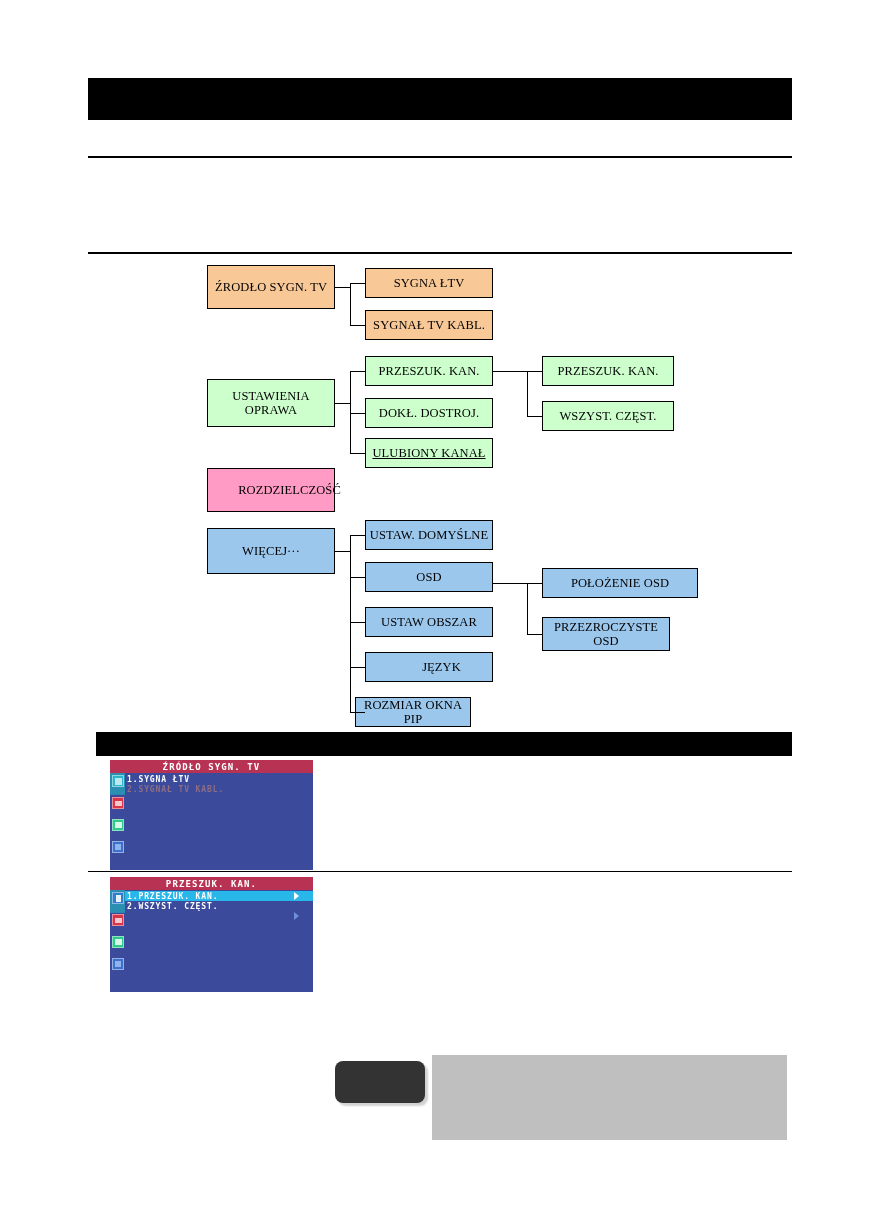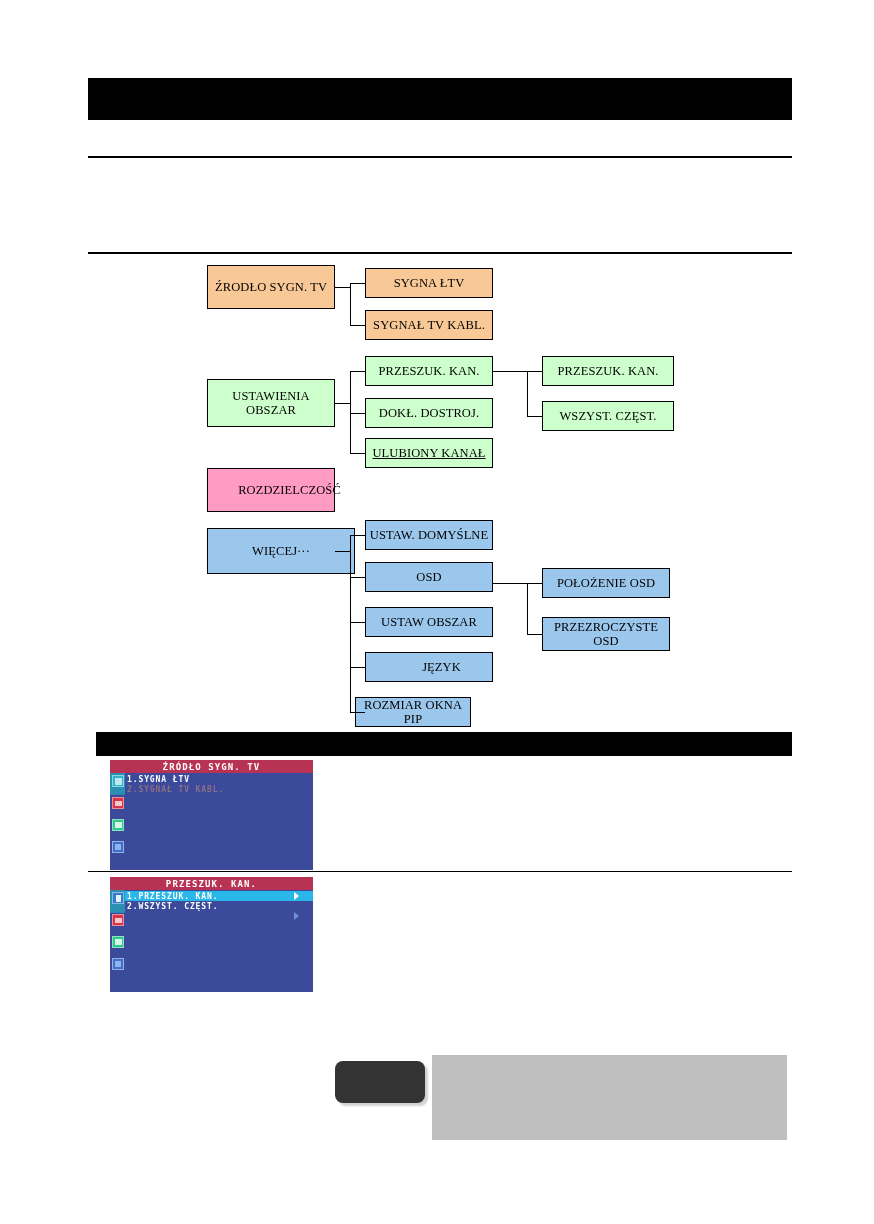--- a/index.html
+++ b/index.html
@@ -177,21 +177,21 @@
 
     <div class="node orange" style="left:365px; top:310px; width:128px; height:30px;">SYGNAŁ TV KABL.</div>
 
     <div class="conn h" style="left:335px; top:287px; width:15px;"></div>
     <div class="conn v" style="left:350px; top:283px; height:42px;"></div>
     <div class="conn h" style="left:350px; top:283px; width:15px;"></div>
     <div class="conn h" style="left:350px; top:325px; width:15px;"></div>
 
     <div class="node green" style="left:207px; top:379px; width:128px; height:48px; flex-direction:column;">
       <span>USTAWIENIA</span>
-      <span>OBSZAR</span>
+      <span>OPRAWA</span>
     </div>
 
     <div class="node green" style="left:365px; top:356px; width:128px; height:30px;">PRZESZUK. KAN.</div>
 
     <div class="node green" style="left:365px; top:398px; width:128px; height:30px;">DOKŁ. DOSTROJ.</div>
 
     <div class="node green" style="left:365px; top:438px; width:128px; height:30px;text-decoration:underline;">ULUBIONY KANAŁ</div>
 
     <div class="conn h" style="left:335px; top:403px; width:15px;"></div>
     <div class="conn v" style="left:350px; top:371px; height:82px;"></div>
@@ -203,41 +203,41 @@
 
     <div class="node green" style="left:542px; top:401px; width:132px; height:30px;">WSZYST. CZĘST.</div>
 
     <div class="conn h" style="left:493px; top:371px; width:34px;"></div>
     <div class="conn v" style="left:527px; top:371px; height:45px;"></div>
     <div class="conn h" style="left:527px; top:371px; width:15px;"></div>
     <div class="conn h" style="left:527px; top:416px; width:15px;"></div>
 
     <div class="node pink" style="left:207px; top:468px; width:128px; height:44px;">ROZDZIELCZOŚĆ</div>
 
-    <div class="node blue" style="left:207px; top:528px; width:148px; height:46px;">WIĘCEJ···</div>
+    <div class="node blue" style="left:207px; top:528px; width:128px; height:46px;">WIĘCEJ···</div>
 
     <div class="node blue" style="left:365px; top:520px; width:128px; height:30px;">USTAW. DOMYŚLNE</div>
 
     <div class="node blue" style="left:365px; top:562px; width:128px; height:30px;">OSD</div>
 
     <div class="node blue" style="left:365px; top:607px; width:128px; height:30px;">USTAW OBSZAR</div>
 
     <div class="node blue" style="left:365px; top:652px; width:128px; height:30px;padding-left:28px;">JĘZYK</div>
 
     <div class="node blue" style="left:355px; top:697px; width:116px; height:30px;">ROZMIAR OKNA PIP</div>
 
     <div class="conn h" style="left:335px; top:551px; width:15px;"></div>
     <div class="conn v" style="left:350px; top:535px; height:177px;"></div>
     <div class="conn h" style="left:350px; top:535px; width:15px;"></div>
     <div class="conn h" style="left:350px; top:577px; width:15px;"></div>
     <div class="conn h" style="left:350px; top:622px; width:15px;"></div>
     <div class="conn h" style="left:350px; top:667px; width:15px;"></div>
     <div class="conn h" style="left:350px; top:712px; width:15px;"></div>
 
-    <div class="node blue" style="left:542px; top:568px; width:128px; height:30px;">POŁOŻENIE OSD</div>
+    <div class="node blue" style="left:542px; top:568px; width:156px; height:30px;">POŁOŻENIE OSD</div>
 
     <div class="node blue" style="left:542px; top:617px; width:128px; height:34px; flex-direction:column;">
       <span>PRZEZROCZYSTE</span>
       <span>OSD</span>
     </div>
 
     <div class="conn h" style="left:493px; top:583px; width:34px;"></div>
     <div class="conn v" style="left:527px; top:583px; height:51px;"></div>
     <div class="conn h" style="left:527px; top:583px; width:15px;"></div>
     <div class="conn h" style="left:527px; top:634px; width:15px;"></div>

